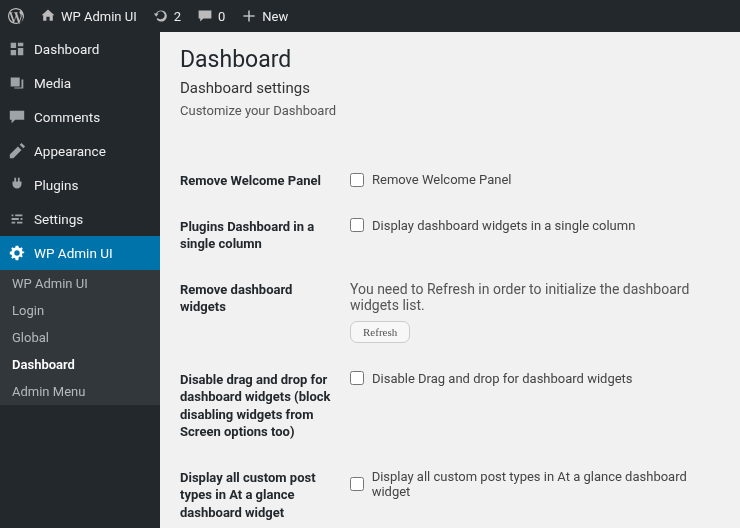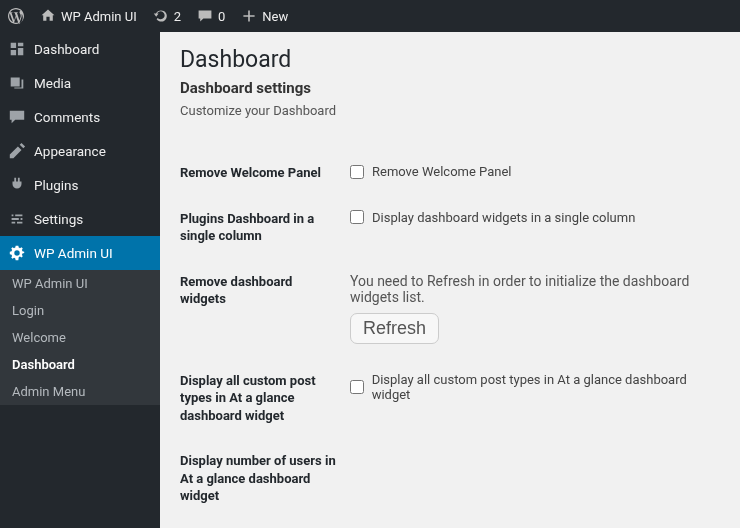--- a/index.html
+++ b/index.html
@@ -23,30 +23,30 @@
     content: ""; position: absolute; right: -8px; top: 50%; transform: translateY(-50%);
     border: 8px solid transparent; border-right-color: #f1f1f1;
   }
   .submenu { background: #32373c; }
   .submenu .sub-item { padding: 6px 12px; color: #b4b9be; font-size: 13px; cursor: pointer; }
   .submenu .sub-item.active { color: #fff; font-weight: 600; }
 
   
   .content { position: absolute; top: 32px; left: 160px; right: 0; bottom: 0; padding: 10px 20px 20px 20px; background: #f1f1f1; overflow: hidden; }
   h1 { font-size: 23px; font-weight: 400; color: #23282d; margin: 4px 0 6px; }
-  h2.sub { font-size: 15px; font-weight: 700; color: #333; margin-bottom: 6px; }
-  .desc { font-size: 13px; color: #555; margin-bottom: 32px; }
+  h2.sub { font-size: 15px; font-weight: 400; color: #333; margin-bottom: 6px; }
+  .desc { font-size: 13px; color: #555; margin-bottom: 40px; }
 
   table.form-table { width: 100%; border-collapse: collapse; }
   table.form-table th { text-align: left; vertical-align: top; width: 170px; padding: 14px 10px 14px 0; font-size: 13px; font-weight: 700; color: #23282d; line-height: 1.35; }
   table.form-table td { vertical-align: top; padding: 14px 0; font-size: 13px; color: #444; }
   label.cb { display: inline-flex; align-items: center; gap: 8px; font-size: 13px; color: #444; }
   input[type=checkbox] { width: 14px; height: 14px; accent-color: #0073aa; }
   .note { color: #555; font-size: 14px; margin-bottom: 8px; }
-  button.refresh { background: #f7f7f7; border: 1px solid #ccc; border-radius: 7px; padding: 4px 12px; font-size: 18px; color: #555; cursor: pointer; }
+  button.refresh { background: #f7f7f7; border: 1px solid #ccc; border-radius: 7px; padding: 4px 12px; font-size: 11px; color: #555; cursor: pointer; font-family: Liberation Serif, serif; }
 </style>
 </head>
 <body>
 
 <div class="adminbar">
   <div class="ab-item">
     <svg viewBox="0 0 20 20">
         <path d="M10 0C4.5 0 0 4.5 0 10s4.5 10 10 10 10-4.5 10-10S15.5 0 10 0zM1.5 10c0-1.2.3-2.4.7-3.4l4 11C3.5 16.1 1.5 13.3 1.5 10zm8.5 8.5c-.8 0-1.6-.1-2.4-.3l2.5-7.4 2.6 7.2c-.9.3-1.8.5-2.7.5zm1.2-12.5c.5 0 1-.1 1-.1.5-.1.4-.8-.1-.7 0 0-1.4.1-2.3.1-.9 0-2.3-.1-2.3-.1-.5 0-.5.7-.1.7 0 0 .4.1.9.1l1.4 3.8-2 5.9-3.3-9.7c.5 0 1-.1 1-.1.5-.1.4-.8-.1-.7 0 0-1.4.1-2.3.1H2.7C4.2 2.8 7 1.5 10 1.5c2.3 0 4.3.9 5.9 2.3h-.1c-.9 0-1.5.8-1.5 1.6 0 .7.4 1.3.9 2.1.3.6.7 1.3.7 2.4 0 .7-.3 1.6-.7 2.8l-.9 2.9-3.1-9.6zm6.2 1.5c.7 1.4 1.1 2.9 1.1 4.5 0 3.4-1.8 6.3-4.6 7.9l2.6-7.5c.5-1.2.6-2.2.6-3.1 0-.3 0-.6-.1-.9l.4-.9z"></path>
       </svg>
   </div>
@@ -115,21 +115,21 @@
   </div>
   <div class="menu-item current">
     <svg viewBox="0 0 20 20">
         <path d="M10 7a3 3 0 100 6 3 3 0 000-6zm8 3l-2 .5a6 6 0 01-.6 1.4l1 1.7-1.4 1.4-1.7-1a6 6 0 01-1.4.6L11.5 18h-3l-.4-2a6 6 0 01-1.4-.6l-1.7 1L3.6 15l1-1.7A6 6 0 014 11.9L2 11.5v-3l2-.4a6 6 0 01.6-1.4l-1-1.7L5 3.6l1.7 1A6 6 0 018.1 4L8.5 2h3l.4 2a6 6 0 011.4.6l1.7-1L16.4 5l-1 1.7c.3.4.5.9.6 1.4l2 .4z"></path>
       </svg>
     <span>WP Admin UI</span>
   </div>
   <div class="submenu">
     <div class="sub-item">WP Admin UI</div>
     <div class="sub-item">Login</div>
-    <div class="sub-item">Welcome</div>
+    <div class="sub-item">Global</div>
     <div class="sub-item active">Dashboard</div>
     <div class="sub-item">Admin Menu</div>
 
   </div>
 </div>
 
 <div class="content">
   <h1>Dashboard</h1>
   <h2 class="sub">Dashboard settings</h2>
   <div class="desc">Customize your Dashboard</div>
@@ -155,20 +155,29 @@
       </td>
     </tr>
     <tr>
       <th>Remove dashboard widgets</th>
       <td>
         <div class="note">You need to Refresh in order to initialize the dashboard widgets list.</div>
         <button class="refresh">Refresh</button>
       </td>
     </tr>
     <tr>
+      <th>Disable drag and drop for dashboard widgets (block disabling widgets from Screen options too)</th>
+      <td>
+        <label class="cb">
+          <input type="checkbox" style="">
+          <span>Disable Drag and drop for dashboard widgets</span>
+        </label>
+      </td>
+    </tr>
+    <tr>
       <th>Display all custom post types in At a glance dashboard widget</th>
       <td>
         <label class="cb">
           <input type="checkbox" style="">
           <span>Display all custom post types in At a glance dashboard widget</span>
         </label>
       </td>
     </tr>
     <tr>
       <th>Display number of users in At a glance dashboard widget</th>

